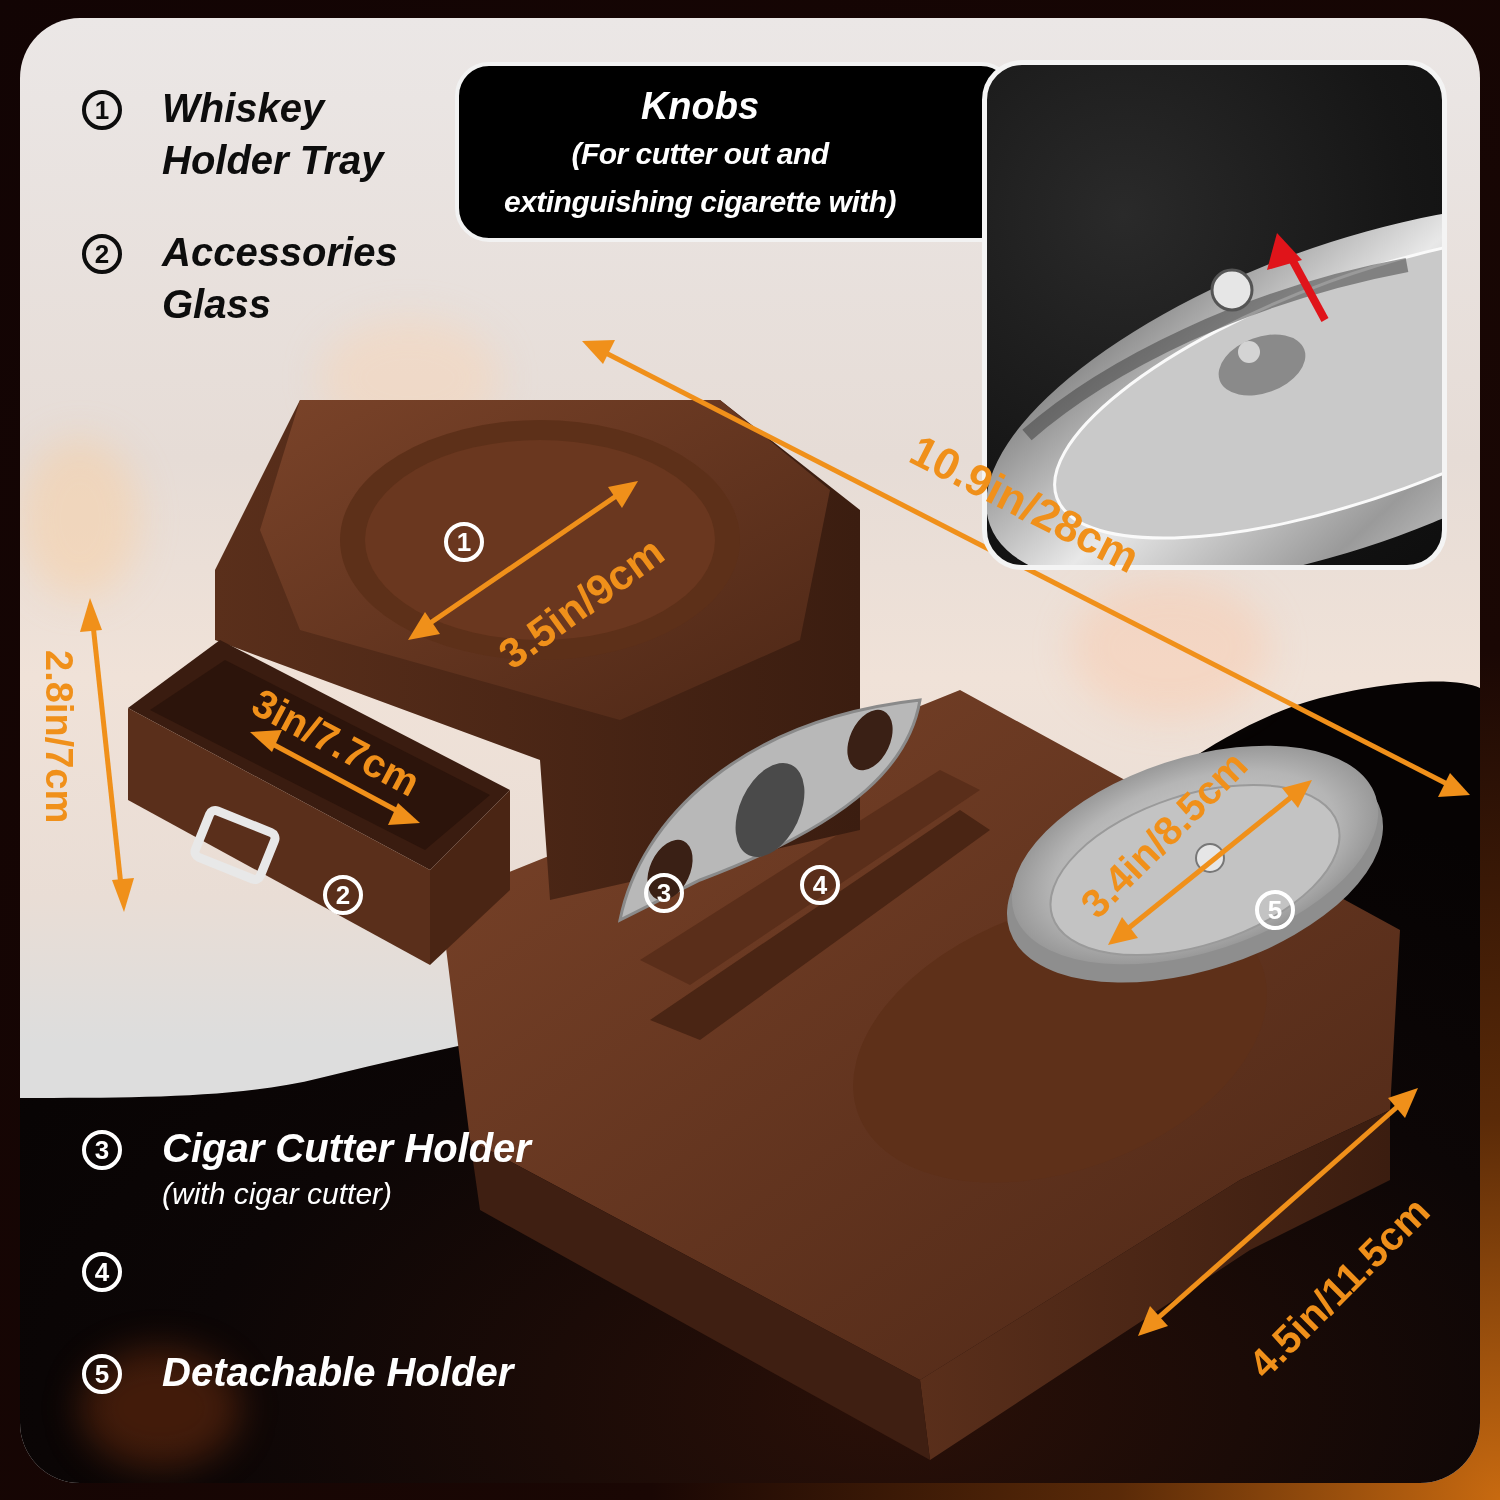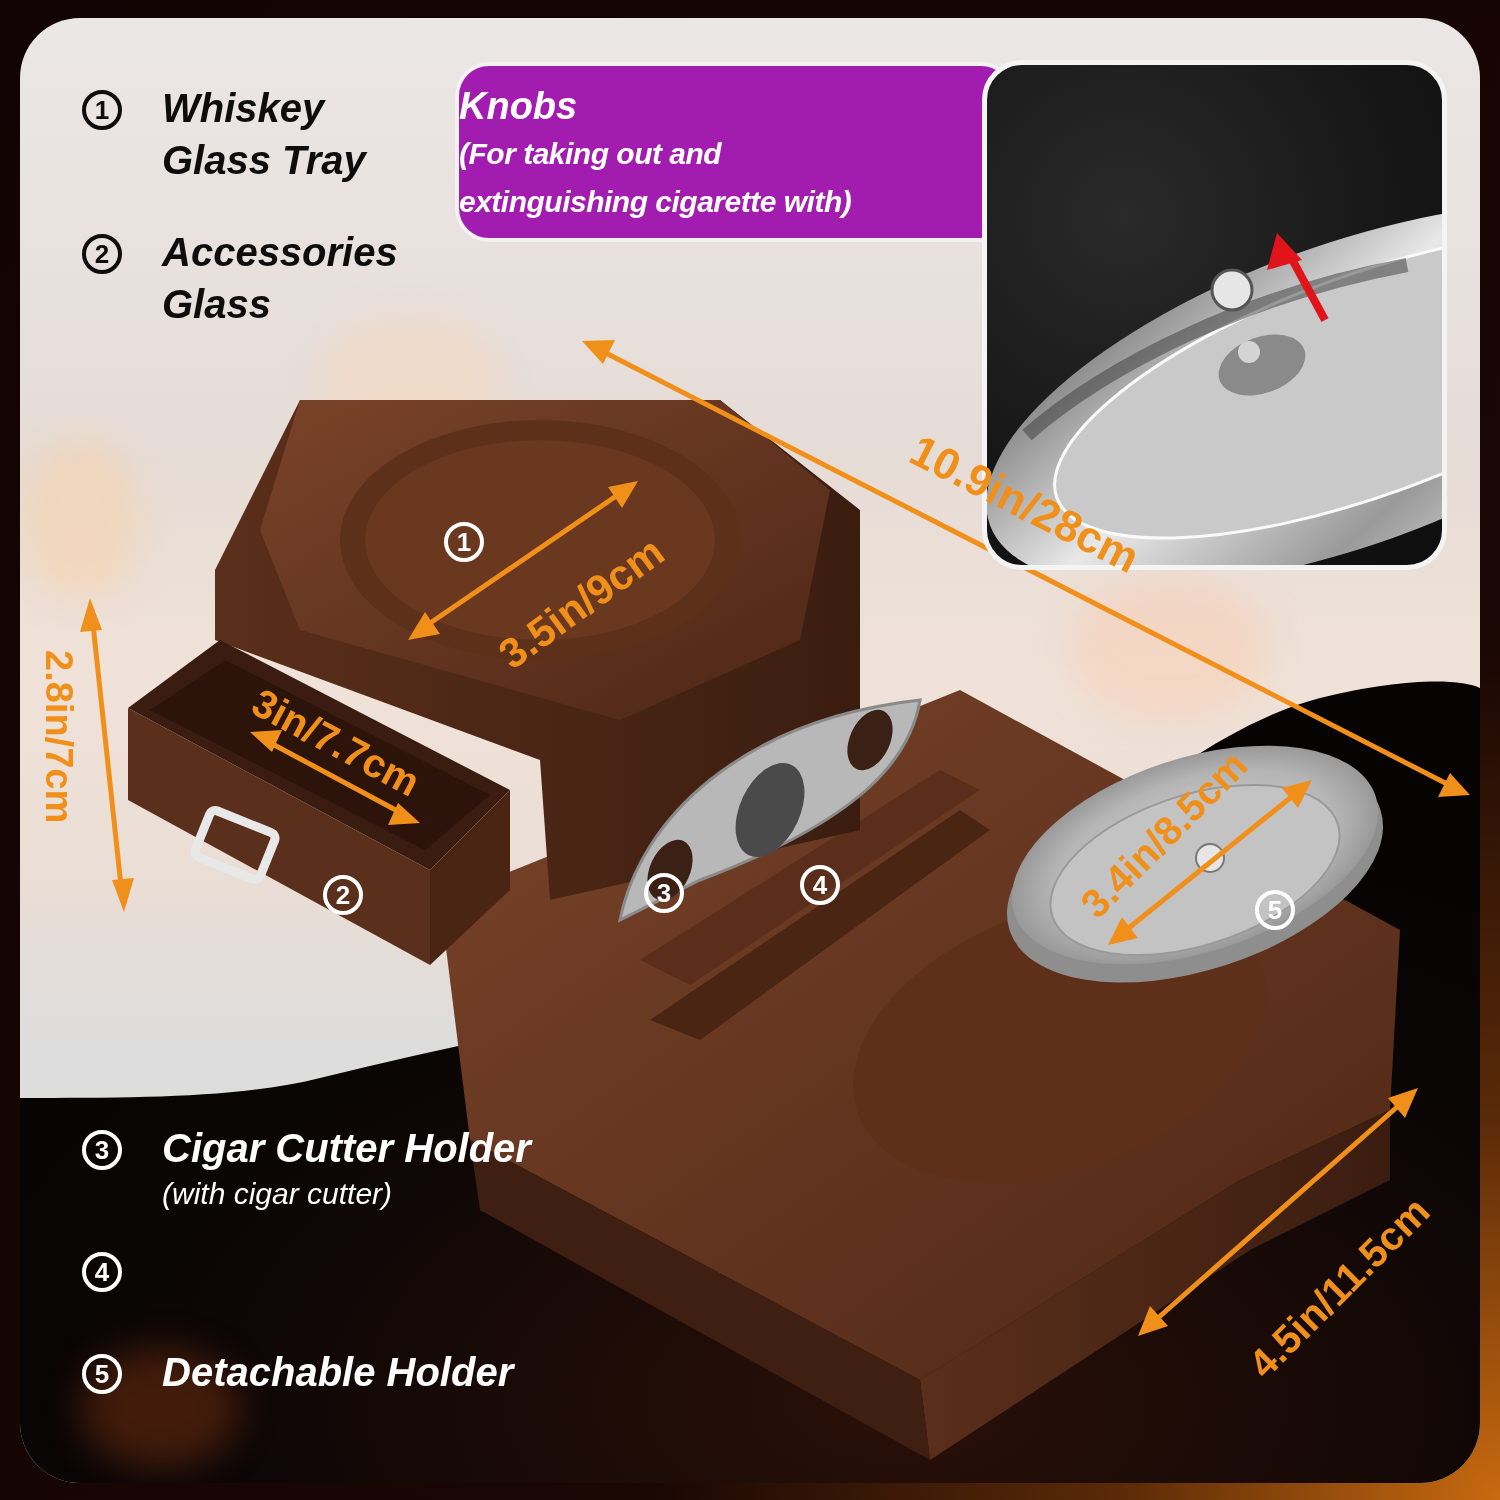--- a/index.html
+++ b/index.html
@@ -28,22 +28,22 @@
     flex:none;
   }
   .lbl-text { font-weight:bold; font-style:italic; font-size:40px; line-height:52px; }
   .lbl-sub { font-style:italic; font-size:30px; line-height:40px; font-weight:normal; }
 
   .top-list { left:82px; top:82px; color:#0d0d0d; }
   .bottom-list { left:82px; top:1122px; color:#ffffff; }
 
   .knob-panel {
     position:absolute; left:455px; top:62px; width:560px; height:180px;
-    border-radius:34px; background:#a21caf; border:4px solid #f2f2f2; box-sizing:border-box;
-    text-align:left; padding:16px 70px 4px 0; color:#fff; z-index:3;
+    border-radius:34px; background:#000000; border:4px solid #f2f2f2; box-sizing:border-box;
+    text-align:center; padding:16px 70px 4px 0; color:#fff; z-index:3;
   }
   .knob-title { font-weight:bold; font-style:italic; font-size:38px; line-height:48px; }
   .knob-desc { font-weight:bold; font-style:italic; font-size:30px; line-height:48px; letter-spacing:-0.5px; }
 
   .inset-photo {
     position:absolute; left:982px; top:60px; width:465px; height:510px;
     border-radius:40px; border:5px solid #f4f4f4; box-sizing:border-box;
     background: radial-gradient(circle at 30% 30%, #2a2a2a 0%, #161616 60%, #0e0e0e 100%);
     overflow:hidden; z-index:4;
   }
@@ -150,21 +150,21 @@
     <polygon points="1108,945 1122,917 1138,938" stroke="none"></polygon>
     <polygon points="1312,780 1282,788 1298,808" stroke="none"></polygon>
     <line x1="1150" y1="1325" x2="1405" y2="1100"></line>
     <polygon points="1138,1336 1150,1306 1168,1326" stroke="none"></polygon>
     <polygon points="1418,1088 1388,1098 1405,1118" stroke="none"></polygon>
   </g>
 </svg>
 
 <div class="knob-panel">
   <div class="knob-title">Knobs</div>
-  <div class="knob-desc">(For taking out and</div>
+  <div class="knob-desc">(For cutter out and</div>
   <div class="knob-desc">extinguishing cigarette with)</div>
 </div>
 
 <div class="inset-photo">
   <svg width="465" height="510">
     <defs>
       <linearGradient id="rim" x1="0" y1="0" x2="1" y2="1">
         <stop offset="0" stop-color="#5a5a5a"></stop>
         <stop offset="0.4" stop-color="#e8e8e8"></stop>
         <stop offset="0.7" stop-color="#9a9a9a"></stop>
@@ -180,21 +180,21 @@
     <line x1="338" y1="255" x2="300" y2="185" stroke="#e0141a" stroke-width="8"></line>
     <polygon points="290,168 280,205 315,195" fill="#e0141a"></polygon>
   </svg>
 </div>
 
 <div class="label-list top-list">
   <div class="lbl-row">
     <span class="num-circle">1</span>
     <div>
       <div class="lbl-text">Whiskey</div>
-      <div class="lbl-text">Glass Tray</div>
+      <div class="lbl-text">Holder Tray</div>
     </div>
   </div>
   <div class="lbl-row" style="margin-top:40px">
     <span class="num-circle">2</span>
     <div>
       <div class="lbl-text">Accessories</div>
       <div class="lbl-text">Glass</div>
     </div>
   </div>
 </div>

